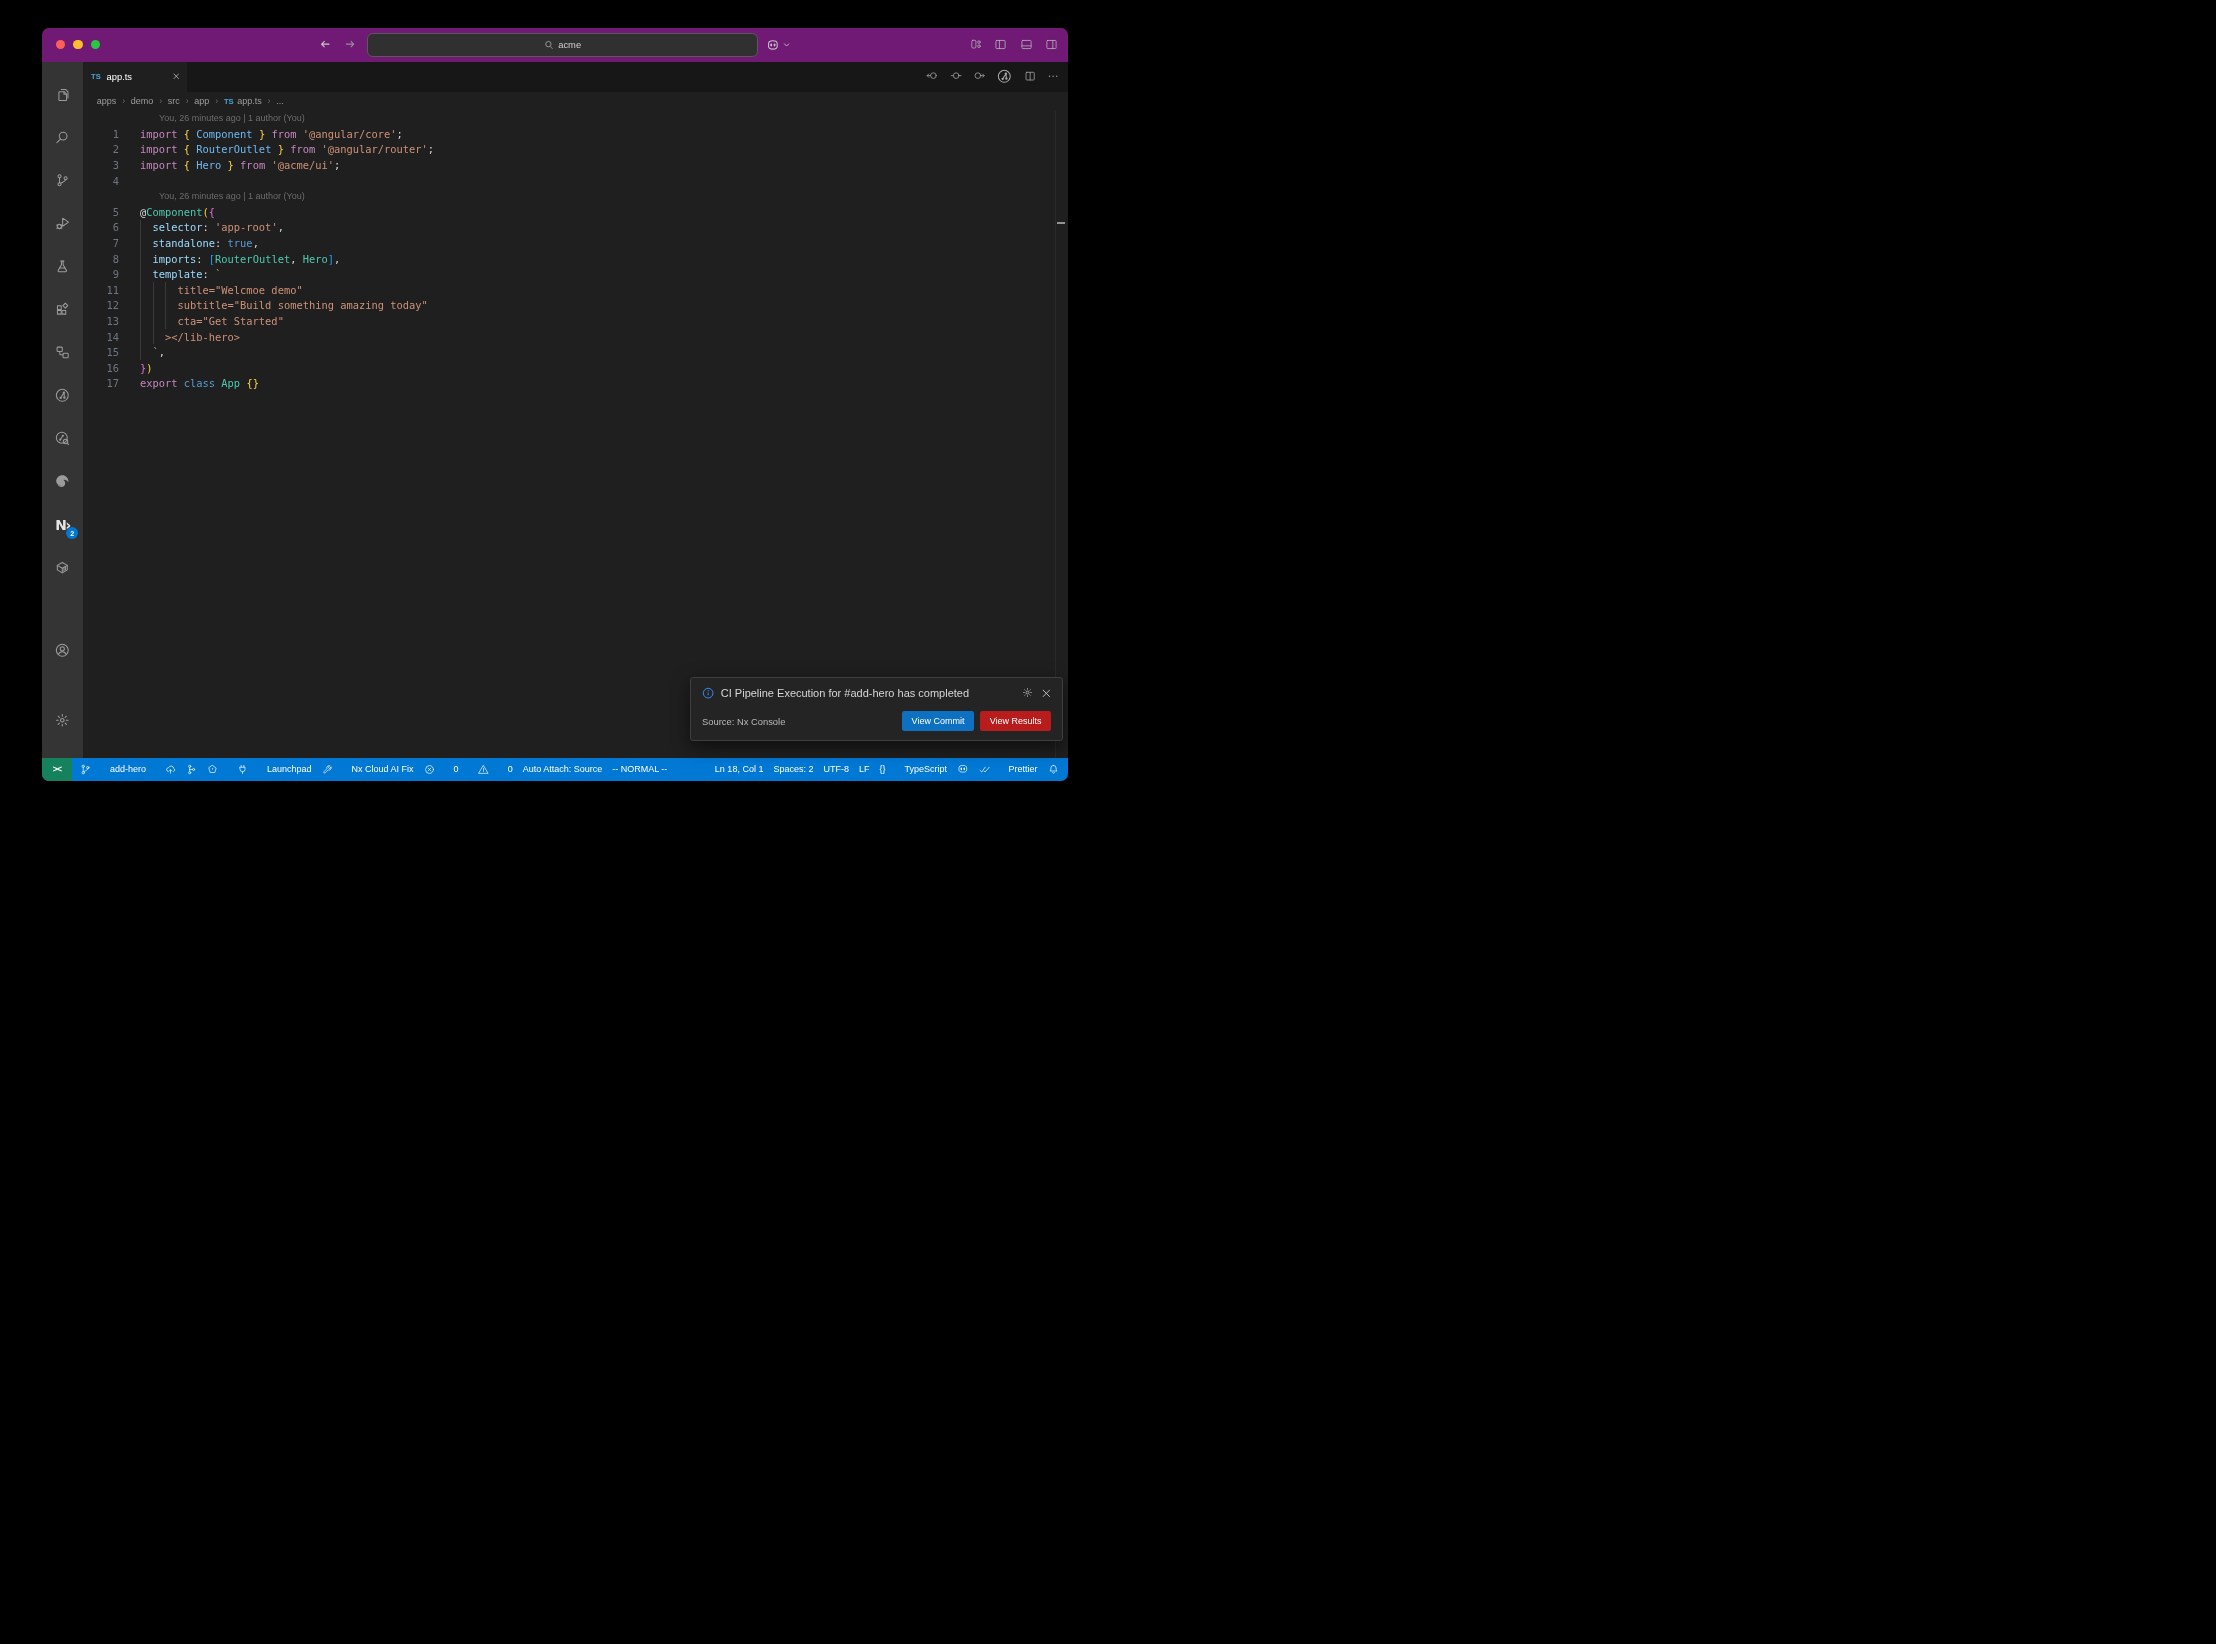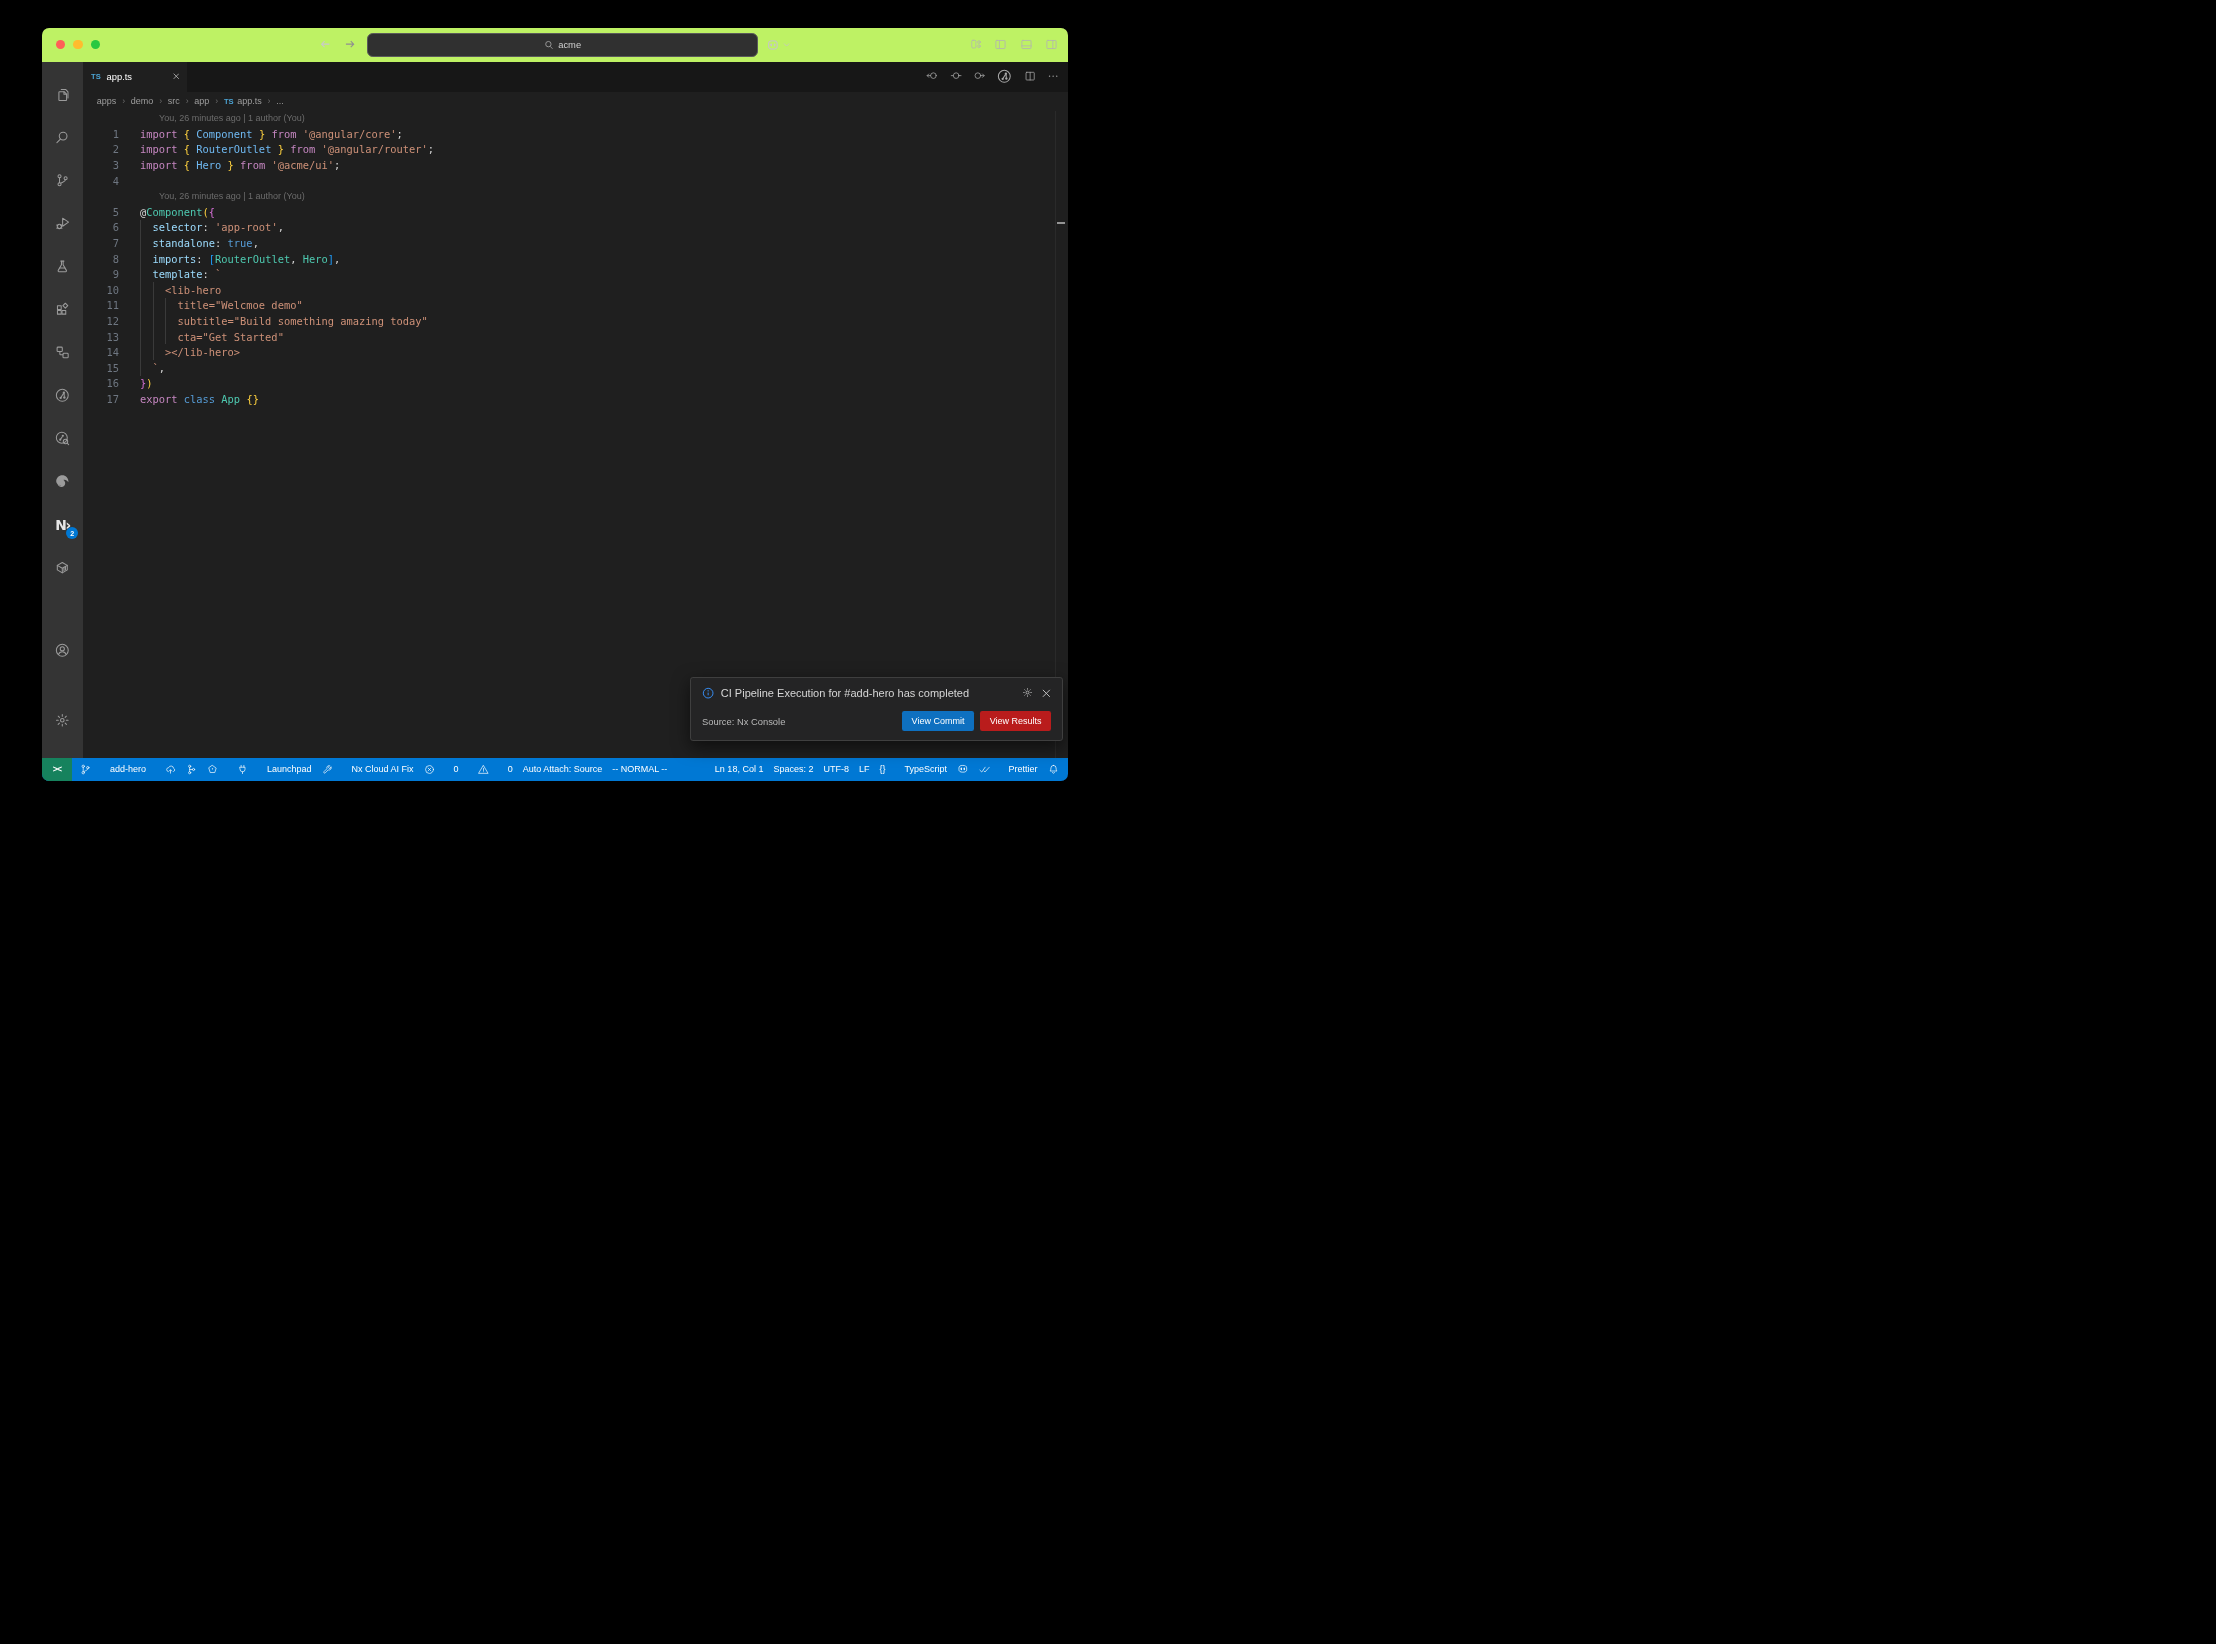--- a/index.html
+++ b/index.html
@@ -2,21 +2,21 @@
 <html style="font-size:11.6px"><head>
 <meta charset="utf-8">
 <style>
   * { box-sizing: border-box; }
   html,body { margin:0; padding:0; background:#000; width:1108px; height:822px;
     font-family:"Liberation Sans", sans-serif; overflow:hidden; }
   .window { position:absolute; left:42px; top:27.5px; width:1026px; height:753px;
     border-radius:7.2px; overflow:hidden; background:#1f1f1f; display:flex; flex-direction:column;
     box-shadow:0 14.5px 51px rgba(0,0,0,.7); }
   
-  .titlebar { height:34px; background:#bef264; position:relative; flex:none; }
+  .titlebar { height:34px; background:#701a75; position:relative; flex:none; }
   .lights { position:absolute; left:13.8px; top:0; height:100%; display:flex; align-items:center; gap:8px; }
   .light { width:9.4px; height:9.4px; border-radius:50%; }
   .nav-arrows { position:absolute; left:277px; top:0; height:100%; display:flex; align-items:center; gap:12.3px; }
   .searchbox { position:absolute; left:325px; top:5px; width:391px; height:24px; background:#303030;
     border:0.7px solid #5a5a5a; border-radius:5.8px; display:flex; align-items:center; justify-content:center;
     gap:4.3px; color:#cfcfcf; font-size:9.4px; }
   .copilot-btn { position:absolute; left:724px; top:0; height:100%; display:flex; align-items:center; gap:2.9px; color:#c6c6c6; }
   .layout-controls { position:absolute; right:10px; top:0; height:100%; display:flex; align-items:center; gap:12.3px; color:#b3b3b3; }
   .tb-icon { display:inline-flex; align-items:center; }
   
@@ -406,24 +406,20 @@
             </div>
             <div class="row">
               <div class="gutter">8</div>
               <div class="content"><span class="guide" style="left: 0ch;"></span><span style="color: rgb(212, 212, 212);">  </span><span style="color: rgb(156, 220, 254);">imports</span><span style="color: rgb(212, 212, 212);">: </span><span style="color: rgb(30, 159, 255);">[</span><span style="color: rgb(78, 201, 176);">RouterOutlet</span><span style="color: rgb(212, 212, 212);">, </span><span style="color: rgb(78, 201, 176);">Hero</span><span style="color: rgb(30, 159, 255);">]</span><span style="color: rgb(212, 212, 212);">,</span></div>
             </div>
             <div class="row">
               <div class="gutter">9</div>
               <div class="content"><span class="guide" style="left: 0ch;"></span><span style="color: rgb(212, 212, 212);">  </span><span style="color: rgb(156, 220, 254);">template</span><span style="color: rgb(212, 212, 212);">: </span><span style="color: rgb(206, 145, 120);">`</span></div>
             </div>
             <div class="row">
-              <div class="gutter">10</div>
-              <div class="content"><span class="guide" style="left: 0ch;"></span><span class="guide" style="left: 2ch;"></span><span style="color: rgb(206, 145, 120);">    &lt;lib-hero</span></div>
-            </div>
-            <div class="row">
               <div class="gutter">11</div>
               <div class="content"><span class="guide" style="left: 0ch;"></span><span class="guide" style="left: 2ch;"></span><span class="guide" style="left: 4ch;"></span><span style="color: rgb(206, 145, 120);">      title="Welcmoe demo"</span></div>
             </div>
             <div class="row">
               <div class="gutter">12</div>
               <div class="content"><span class="guide" style="left: 0ch;"></span><span class="guide" style="left: 2ch;"></span><span class="guide" style="left: 4ch;"></span><span style="color: rgb(206, 145, 120);">      subtitle="Build something amazing today"</span></div>
             </div>
             <div class="row">
               <div class="gutter">13</div>
               <div class="content"><span class="guide" style="left: 0ch;"></span><span class="guide" style="left: 2ch;"></span><span class="guide" style="left: 4ch;"></span><span style="color: rgb(206, 145, 120);">      cta="Get Started"</span></div>

